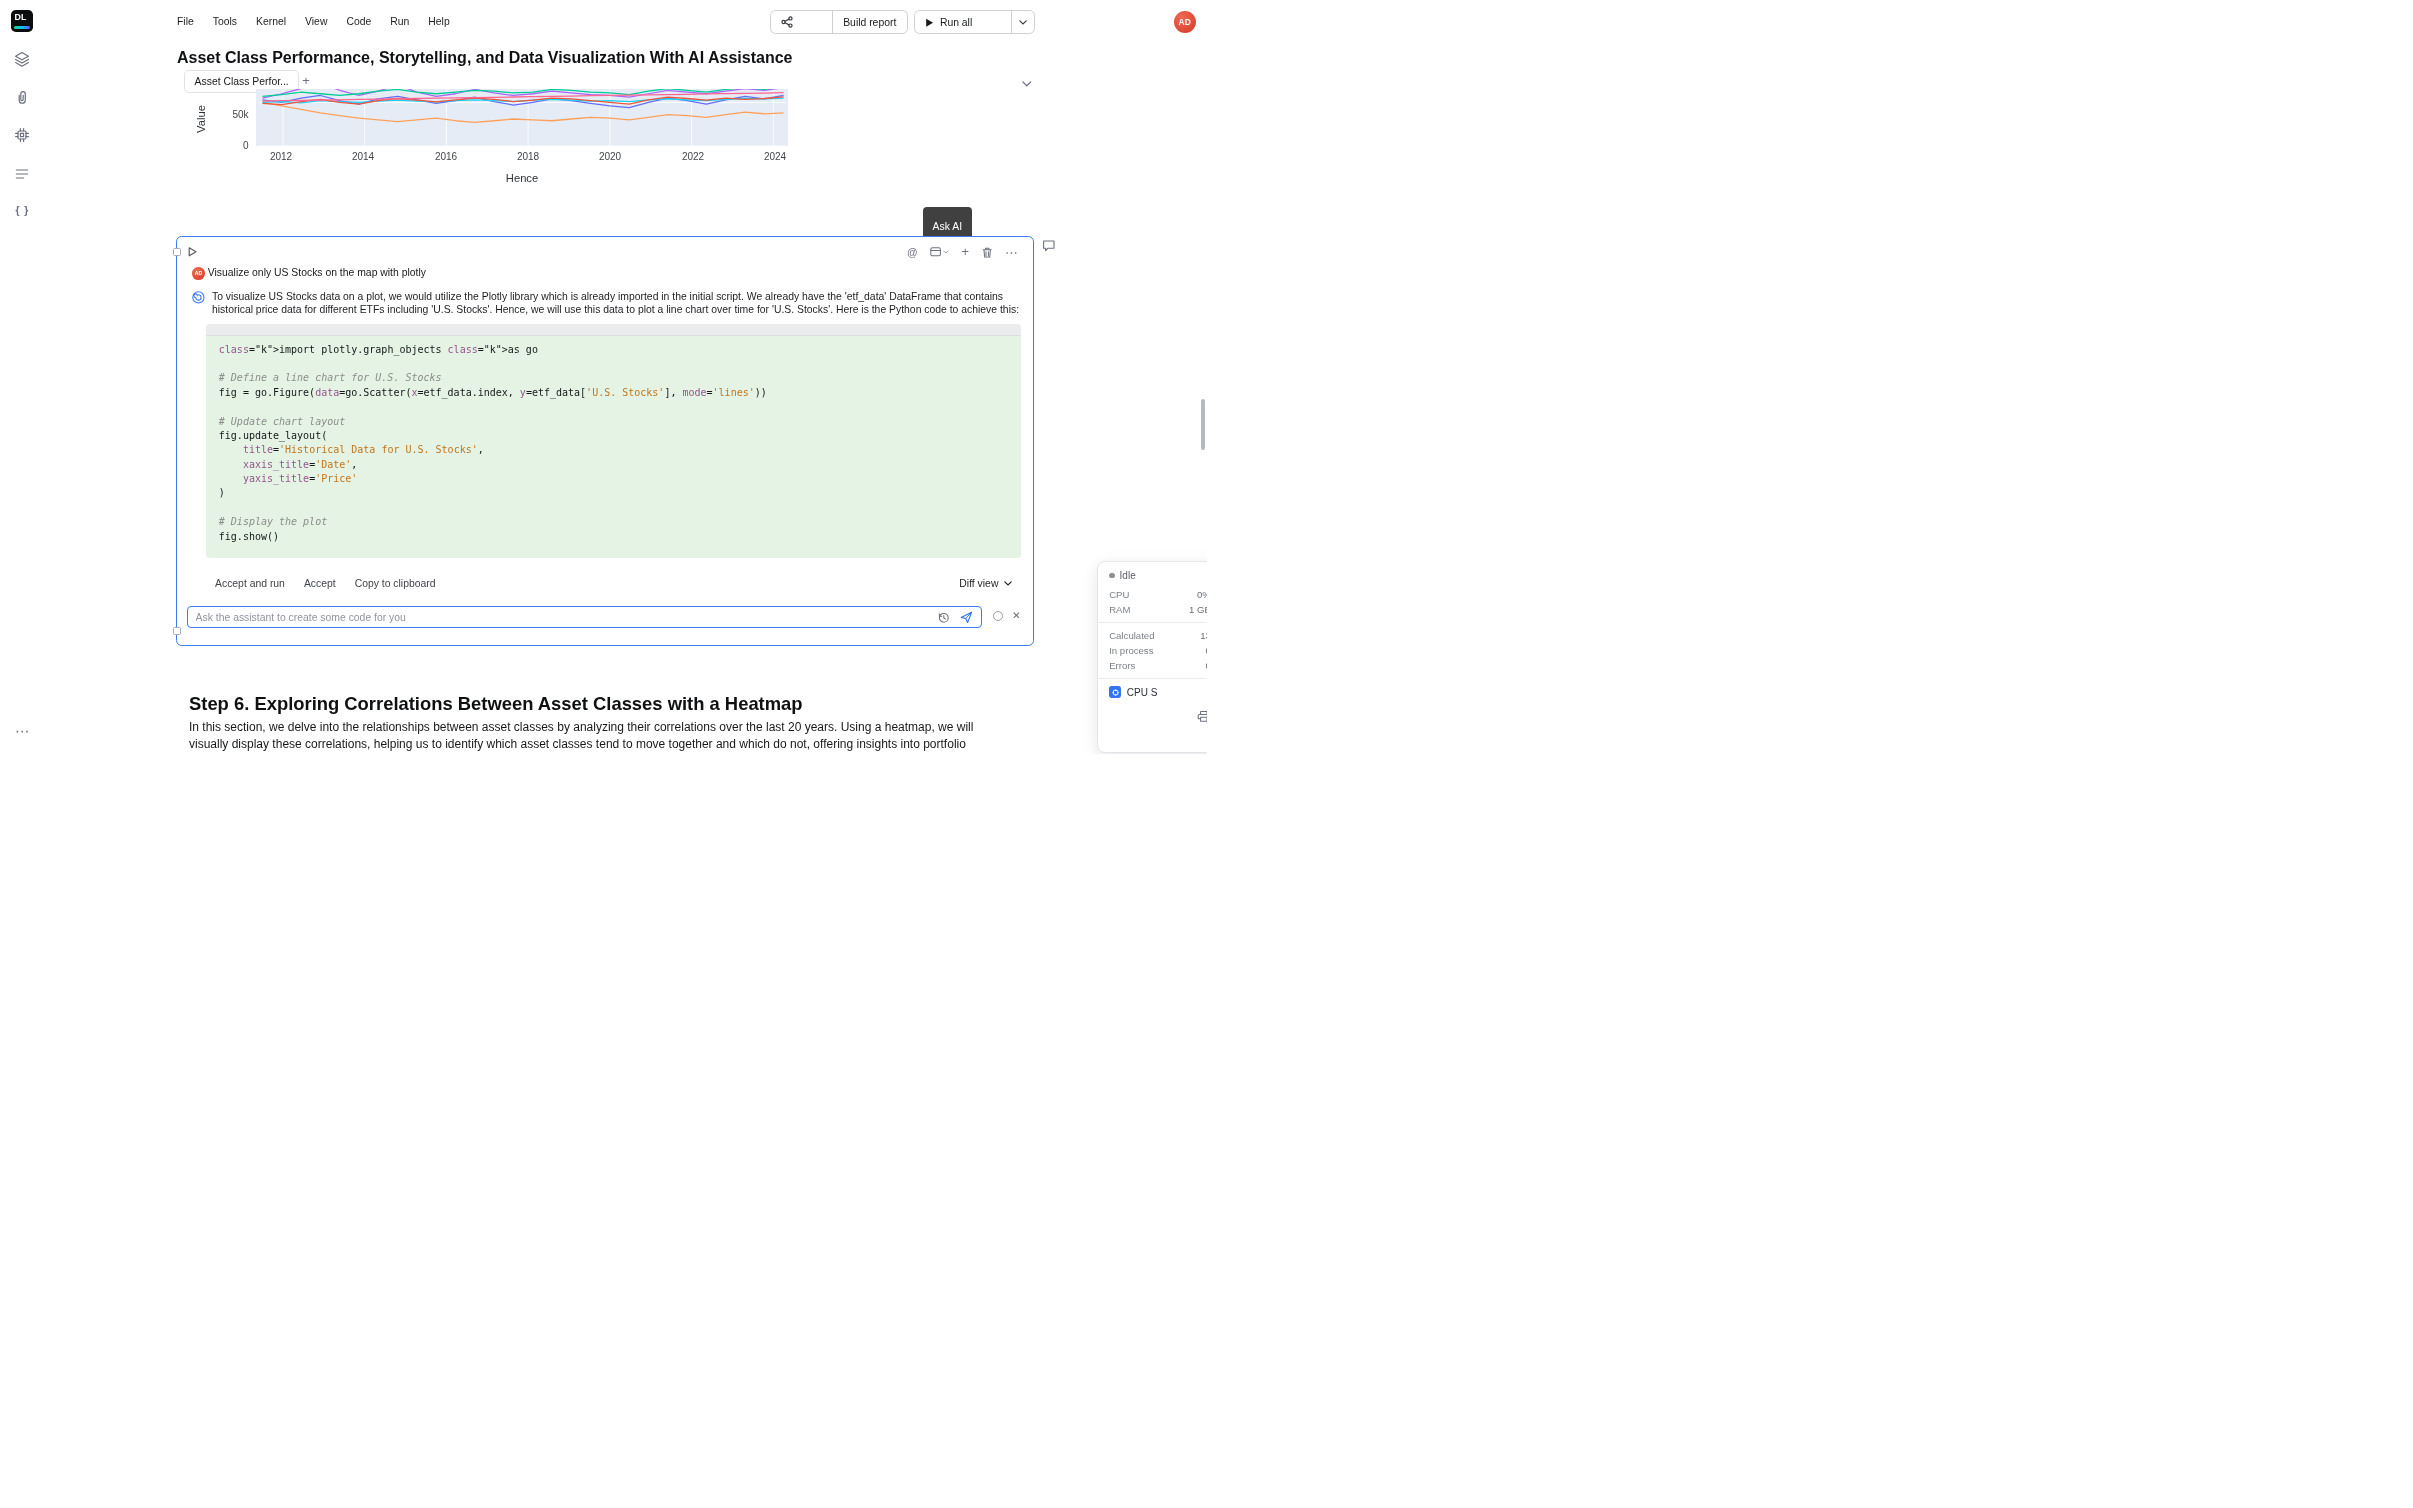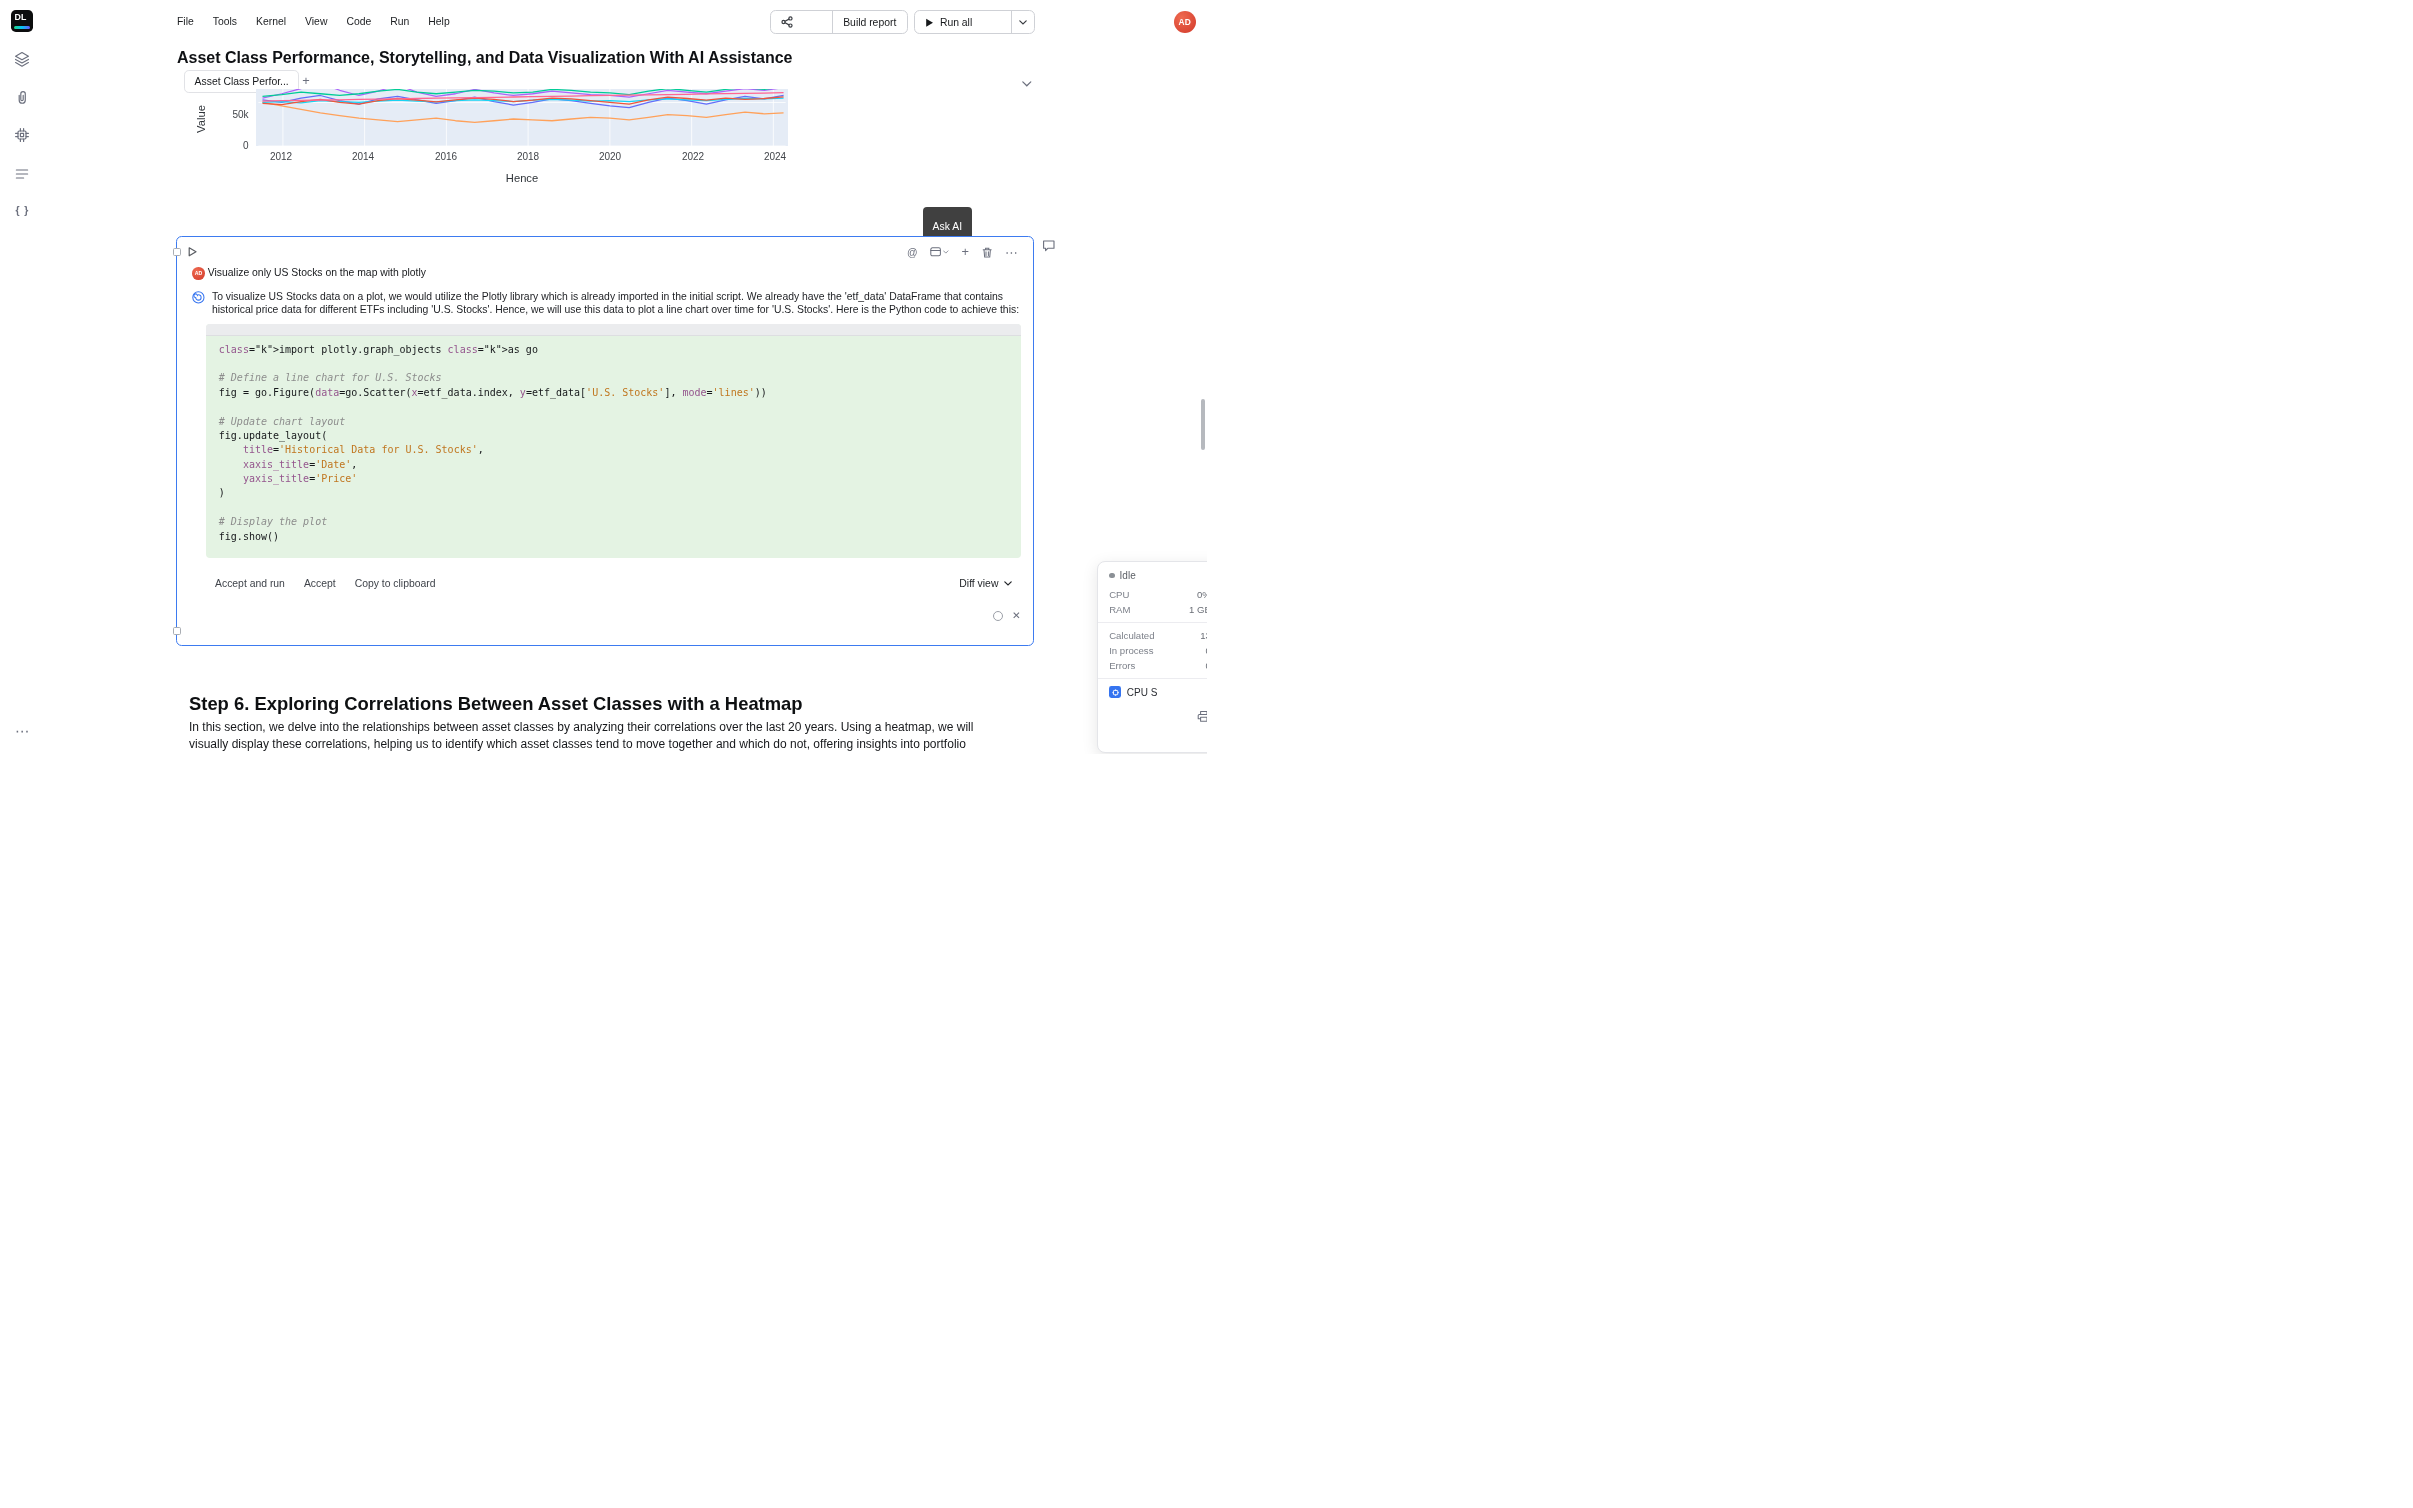--- a/index.html
+++ b/index.html
@@ -333,20 +333,38 @@
       <span class="action">Accept</span>
       <span class="action">Copy to clipboard</span>
     </div>
     <div class="diff">
       <span>Diff view</span>
       <svg width="8" height="4.8" viewBox="0 0 10 6">
           <path d="M1 1l4 4 4-4"></path>
         </svg>
     </div>
 
+    <div class="ai-input">
+      <input type="text" autofocus="" placeholder="Ask the assistant to create some code for you" style="">
+      <div class="input-icons">
+        <span>
+          <svg width="12.8" height="12.8" viewBox="0 0 16 16" stroke="#6c707e" fill="none" stroke-width="1.3" stroke-linecap="round">
+              <circle cx="8.5" cy="8.5" r="5.5"></circle>
+              <path d="M8.5 5.5v3l2 1.5"></path>
+              <path d="M3 3.5 L3 6.5 L6 6.5"></path>
+            </svg>
+        </span>
+        <span>
+          <svg width="12.8" height="12.8" viewBox="0 0 16 16">
+              <path d="M1.5 8 L14.5 1.5 L9.5 14.5 L7.2 9.3 Z" fill="none" stroke="#3574f0" stroke-width="1.4" stroke-linejoin="round"></path>
+              <path d="M7.2 9.3 L14.5 1.5" stroke="#3574f0" stroke-width="1.2"></path>
+            </svg>
+        </span>
+      </div>
+    </div>
     <div class="outer-ring"></div>
     <span class="close-ai">✕</span>
   </div>
 
   <div class="comment-icon">
     <svg width="13.6" height="12.8" viewBox="0 0 17 16">
         <path d="M2 2.5 h13 v9 h-7.5 l-3 3 v-3 H2 Z"></path>
       </svg>
   </div>
 

